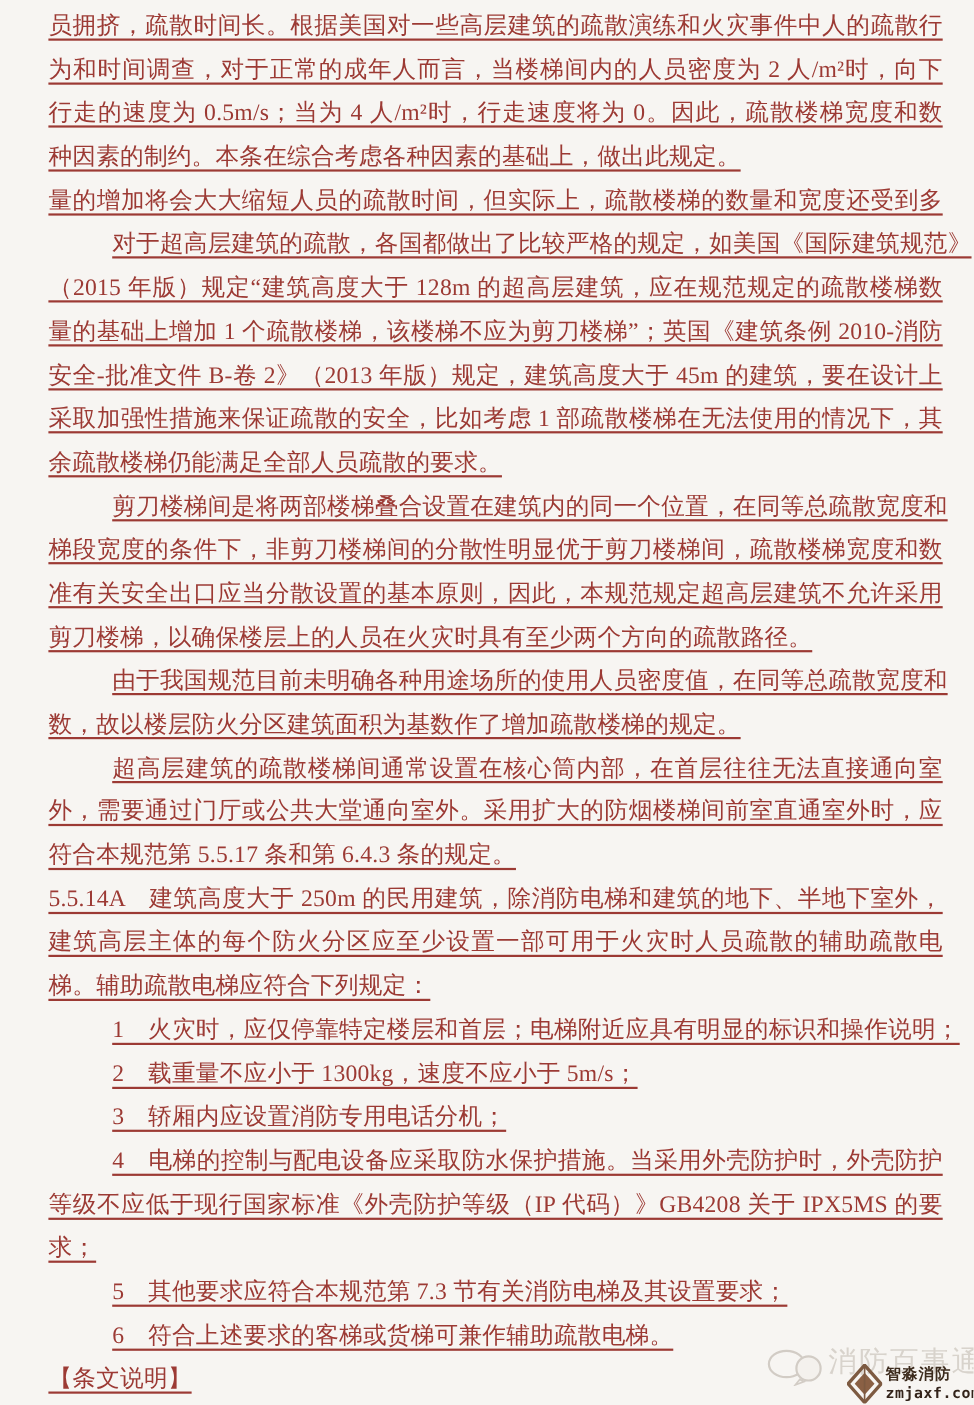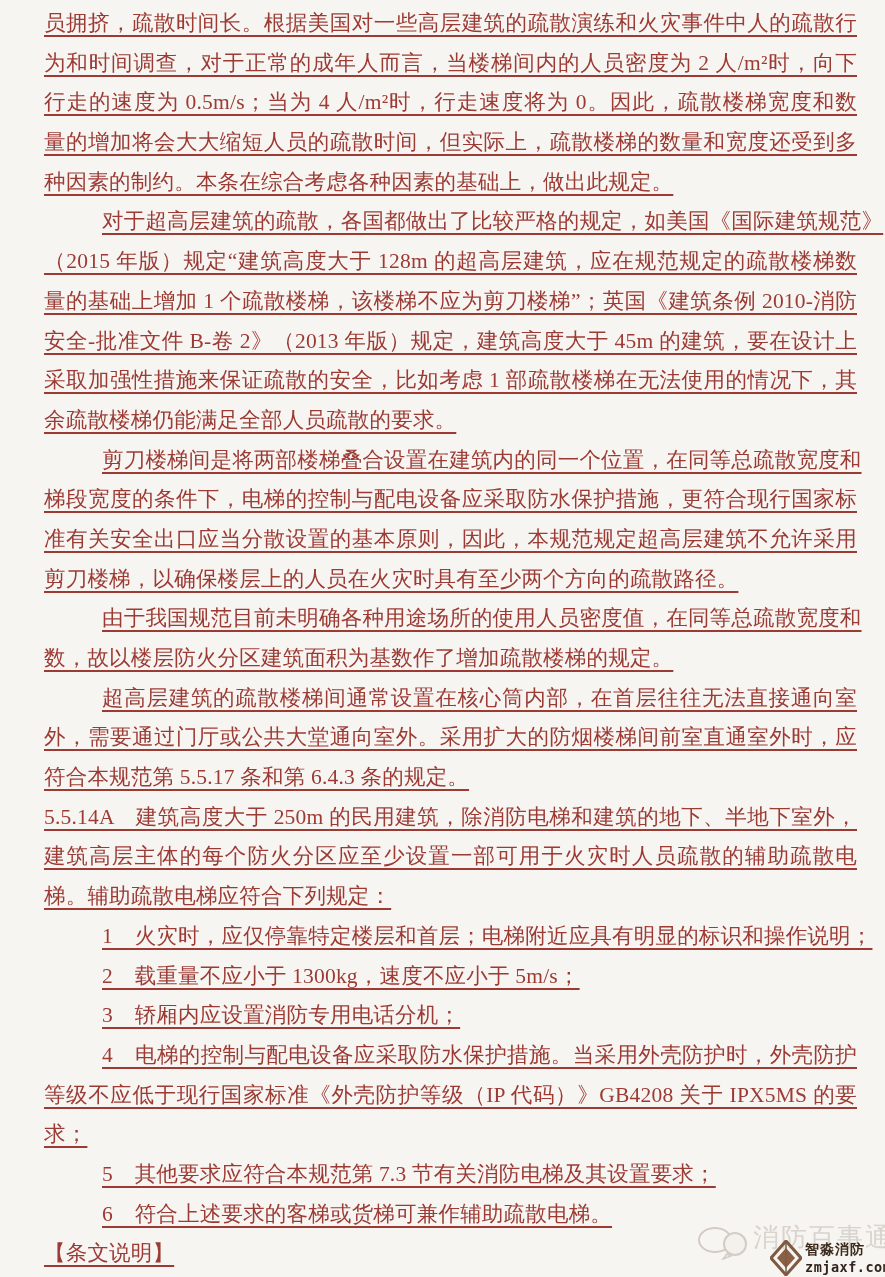--- a/index.html
+++ b/index.html
@@ -54,30 +54,30 @@
     font-family:"DejaVu Sans Mono","Liberation Mono",monospace;
   }
 </style>
 </head>
 <body>
 
 <div class="doc">
   <div class="line full">员拥挤，疏散时间长。根据美国对一些高层建筑的疏散演练和火灾事件中人的疏散行</div>
   <div class="line full">为和时间调查，对于正常的成年人而言，当楼梯间内的人员密度为 2 人/m²时，向下</div>
   <div class="line full">行走的速度为 0.5m/s；当为 4 人/m²时，行走速度将为 0。因此，疏散楼梯宽度和数</div>
+  <div class="line">种因素的制约。本条在综合考虑各种因素的基础上，做出此规定。</div>
   <div class="line full">量的增加将会大大缩短人员的疏散时间，但实际上，疏散楼梯的数量和宽度还受到多</div>
-  <div class="line">种因素的制约。本条在综合考虑各种因素的基础上，做出此规定。</div>
   <div class="line full indent">对于超高层建筑的疏散，各国都做出了比较严格的规定，如美国《国际建筑规范》</div>
   <div class="line full">（2015 年版）规定“建筑高度大于 128m 的超高层建筑，应在规范规定的疏散楼梯数</div>
   <div class="line full">量的基础上增加 1 个疏散楼梯，该楼梯不应为剪刀楼梯”；英国《建筑条例 2010-消防</div>
   <div class="line full">安全-批准文件 B-卷 2》（2013 年版）规定，建筑高度大于 45m 的建筑，要在设计上</div>
   <div class="line full">采取加强性措施来保证疏散的安全，比如考虑 1 部疏散楼梯在无法使用的情况下，其</div>
   <div class="line">余疏散楼梯仍能满足全部人员疏散的要求。</div>
   <div class="line full indent">剪刀楼梯间是将两部楼梯叠合设置在建筑内的同一个位置，在同等总疏散宽度和</div>
-  <div class="line full">梯段宽度的条件下，电梯的控制与配电设备应采取防水保护措施，更符合现行国家标</div>
+  <div class="line full">梯段宽度的条件下，非剪刀楼梯间的分散性明显优于剪刀楼梯间，疏散楼梯宽度和数</div>
   <div class="line full">准有关安全出口应当分散设置的基本原则，因此，本规范规定超高层建筑不允许采用</div>
   <div class="line">剪刀楼梯，以确保楼层上的人员在火灾时具有至少两个方向的疏散路径。</div>
   <div class="line full indent">由于我国规范目前未明确各种用途场所的使用人员密度值，在同等总疏散宽度和</div>
   <div class="line">数，故以楼层防火分区建筑面积为基数作了增加疏散楼梯的规定。</div>
   <div class="line full indent">超高层建筑的疏散楼梯间通常设置在核心筒内部，在首层往往无法直接通向室</div>
   <div class="line full">外，需要通过门厅或公共大堂通向室外。采用扩大的防烟楼梯间前室直通室外时，应</div>
   <div class="line">符合本规范第 5.5.17 条和第 6.4.3 条的规定。</div>
   <div class="line full">5.5.14A　建筑高度大于 250m 的民用建筑，除消防电梯和建筑的地下、半地下室外，</div>
   <div class="line full">建筑高层主体的每个防火分区应至少设置一部可用于火灾时人员疏散的辅助疏散电</div>
   <div class="line">梯。辅助疏散电梯应符合下列规定：</div>

